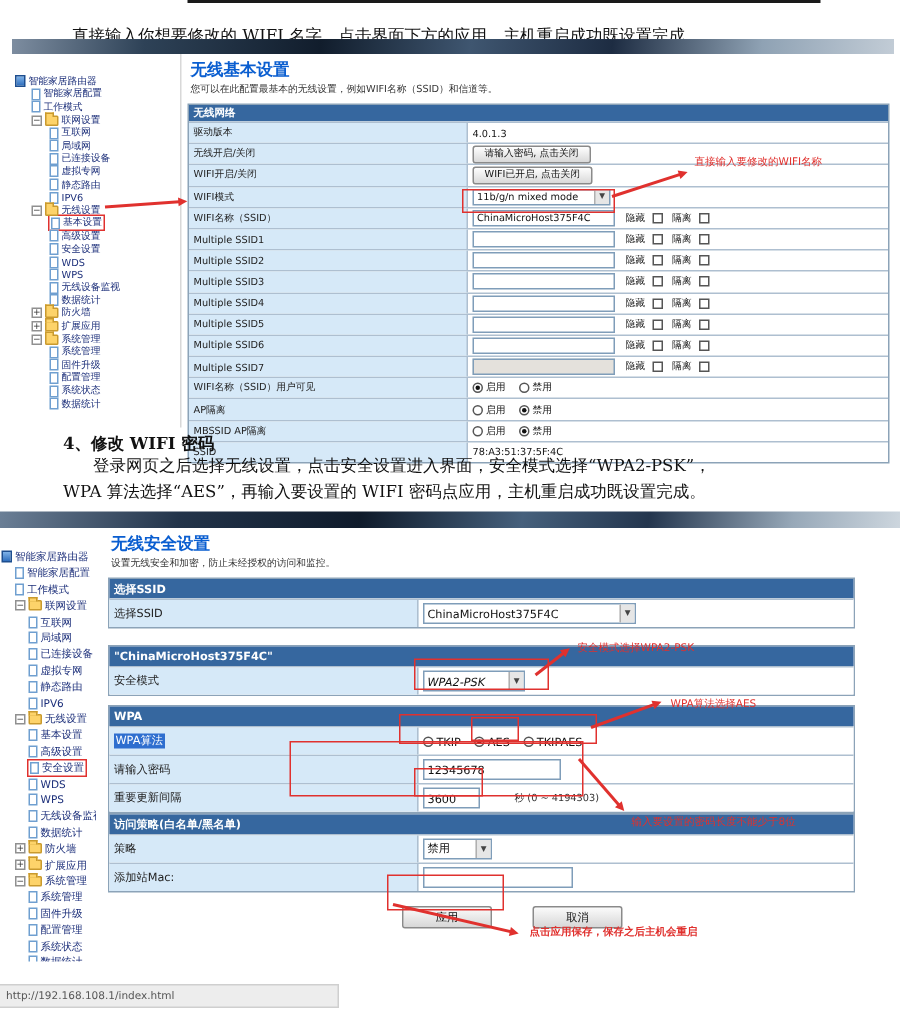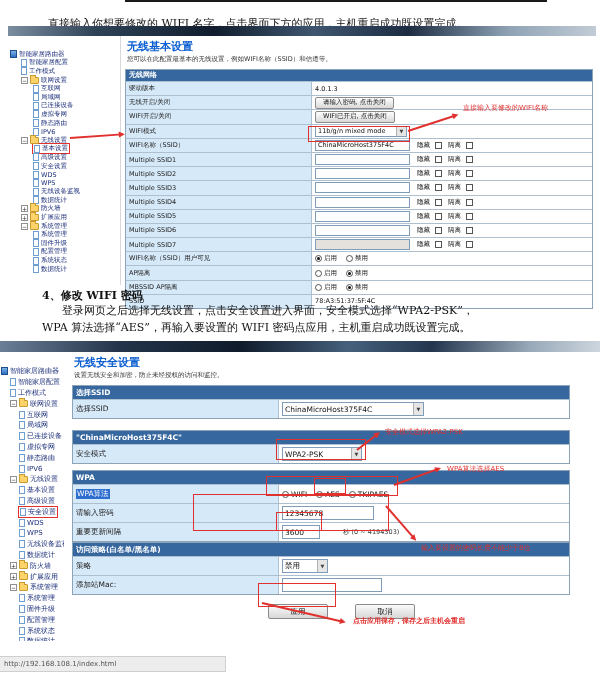--- a/index.html
+++ b/index.html
@@ -588,37 +588,37 @@
                     <span class="selarr">▼</span>
                   </span>
                 </div>
               </div>
             </div>
             <div class="sec tbl">
               <div class="hb">"ChinaMicroHost375F4C"</div>
               <div class="row">
                 <div class="lc">安全模式</div>
                 <div class="vc">
-                  <span class="selc" style="width: 80px;">
+                  <span class="selc" style="width: 68px; font-style: italic;">
                     <span>WPA2-PSK</span>
                     <span class="selarr">▼</span>
                   </span>
                 </div>
               </div>
             </div>
             <div class="sec tbl">
               <div class="hb">WPA</div>
               <div class="row">
                 <div class="lc">
                   <span class="hl">WPA算法</span>
                 </div>
                 <div class="vc">
                   <span class="ropt">
                     <span class="rd"></span>
-                    <span>WIFI</span>
+                    <span>TKIP</span>
                   </span>
                   <span class="ropt">
                     <span class="rd on"></span>
                     <span>AES</span>
                   </span>
                   <span class="ropt">
                     <span class="rd"></span>
                     <span>TKIPAES</span>
                   </span>
                 </div>

